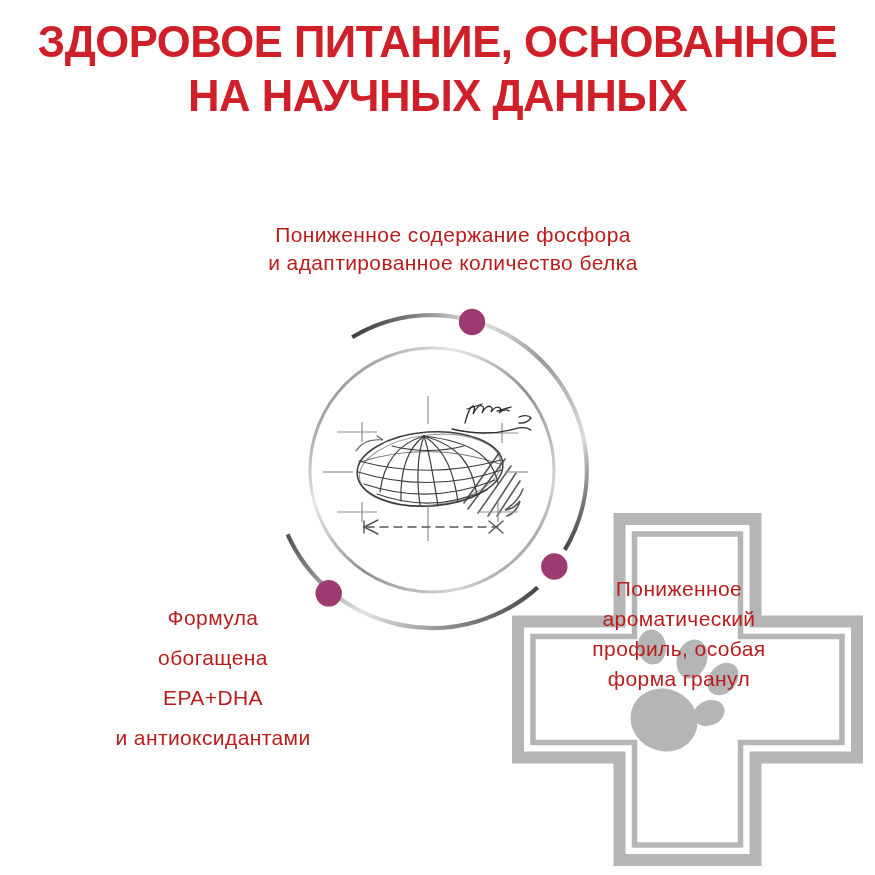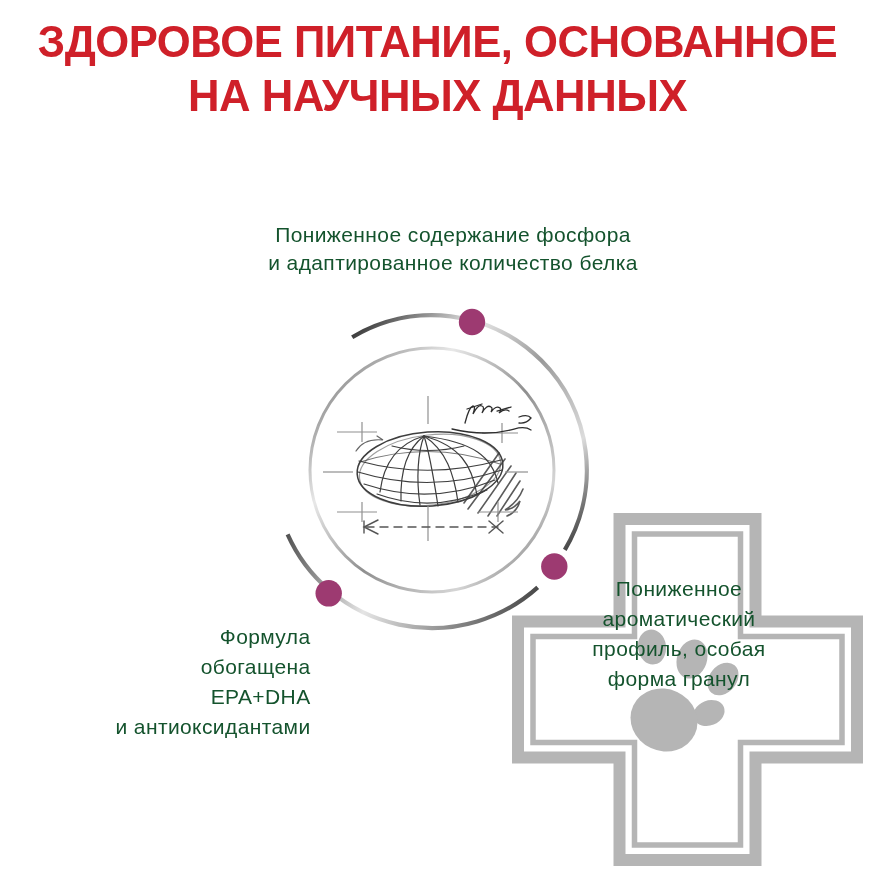--- a/index.html
+++ b/index.html
@@ -10,24 +10,24 @@
   }
   .title{
     position:absolute;top:15px;left:0;width:875px;
     text-align:center;white-space:pre-line;
     font-size:45px;line-height:54px;font-weight:700;letter-spacing:-0.5px;
     color:#cf2029;
     transform:scaleX(.97);transform-origin:50% 0;
   }
   .feat{
     position:absolute;white-space:pre-line;text-align:center;
-    color:#14532d;font-size:21px;letter-spacing:.4px;line-height:29px;
+    color:#b91c1c;font-size:21px;letter-spacing:.4px;line-height:29px;
   }
   #feat-top{top:221px;left:453px;transform:translateX(-50%);line-height:28px;}
-  #feat-left{top:622px;left:213px;transform:translateX(-50%);line-height:30px;text-align:right;}
+  #feat-left{top:598px;left:213px;transform:translateX(-50%);line-height:40px;}
   #feat-right{top:574px;left:679px;transform:translateX(-50%);line-height:30px;}
   svg.stage{position:absolute;left:0;top:0;}
 </style>
 </head>
 <body>
 
 <svg class="stage" width="875" height="875" viewBox="0 0 875 875">
   <defs>
     <linearGradient id="gArc1" gradientUnits="userSpaceOnUse" x1="352" y1="337" x2="565" y2="550">
       <stop offset="0" stop-color="#3f3f3f"></stop>

